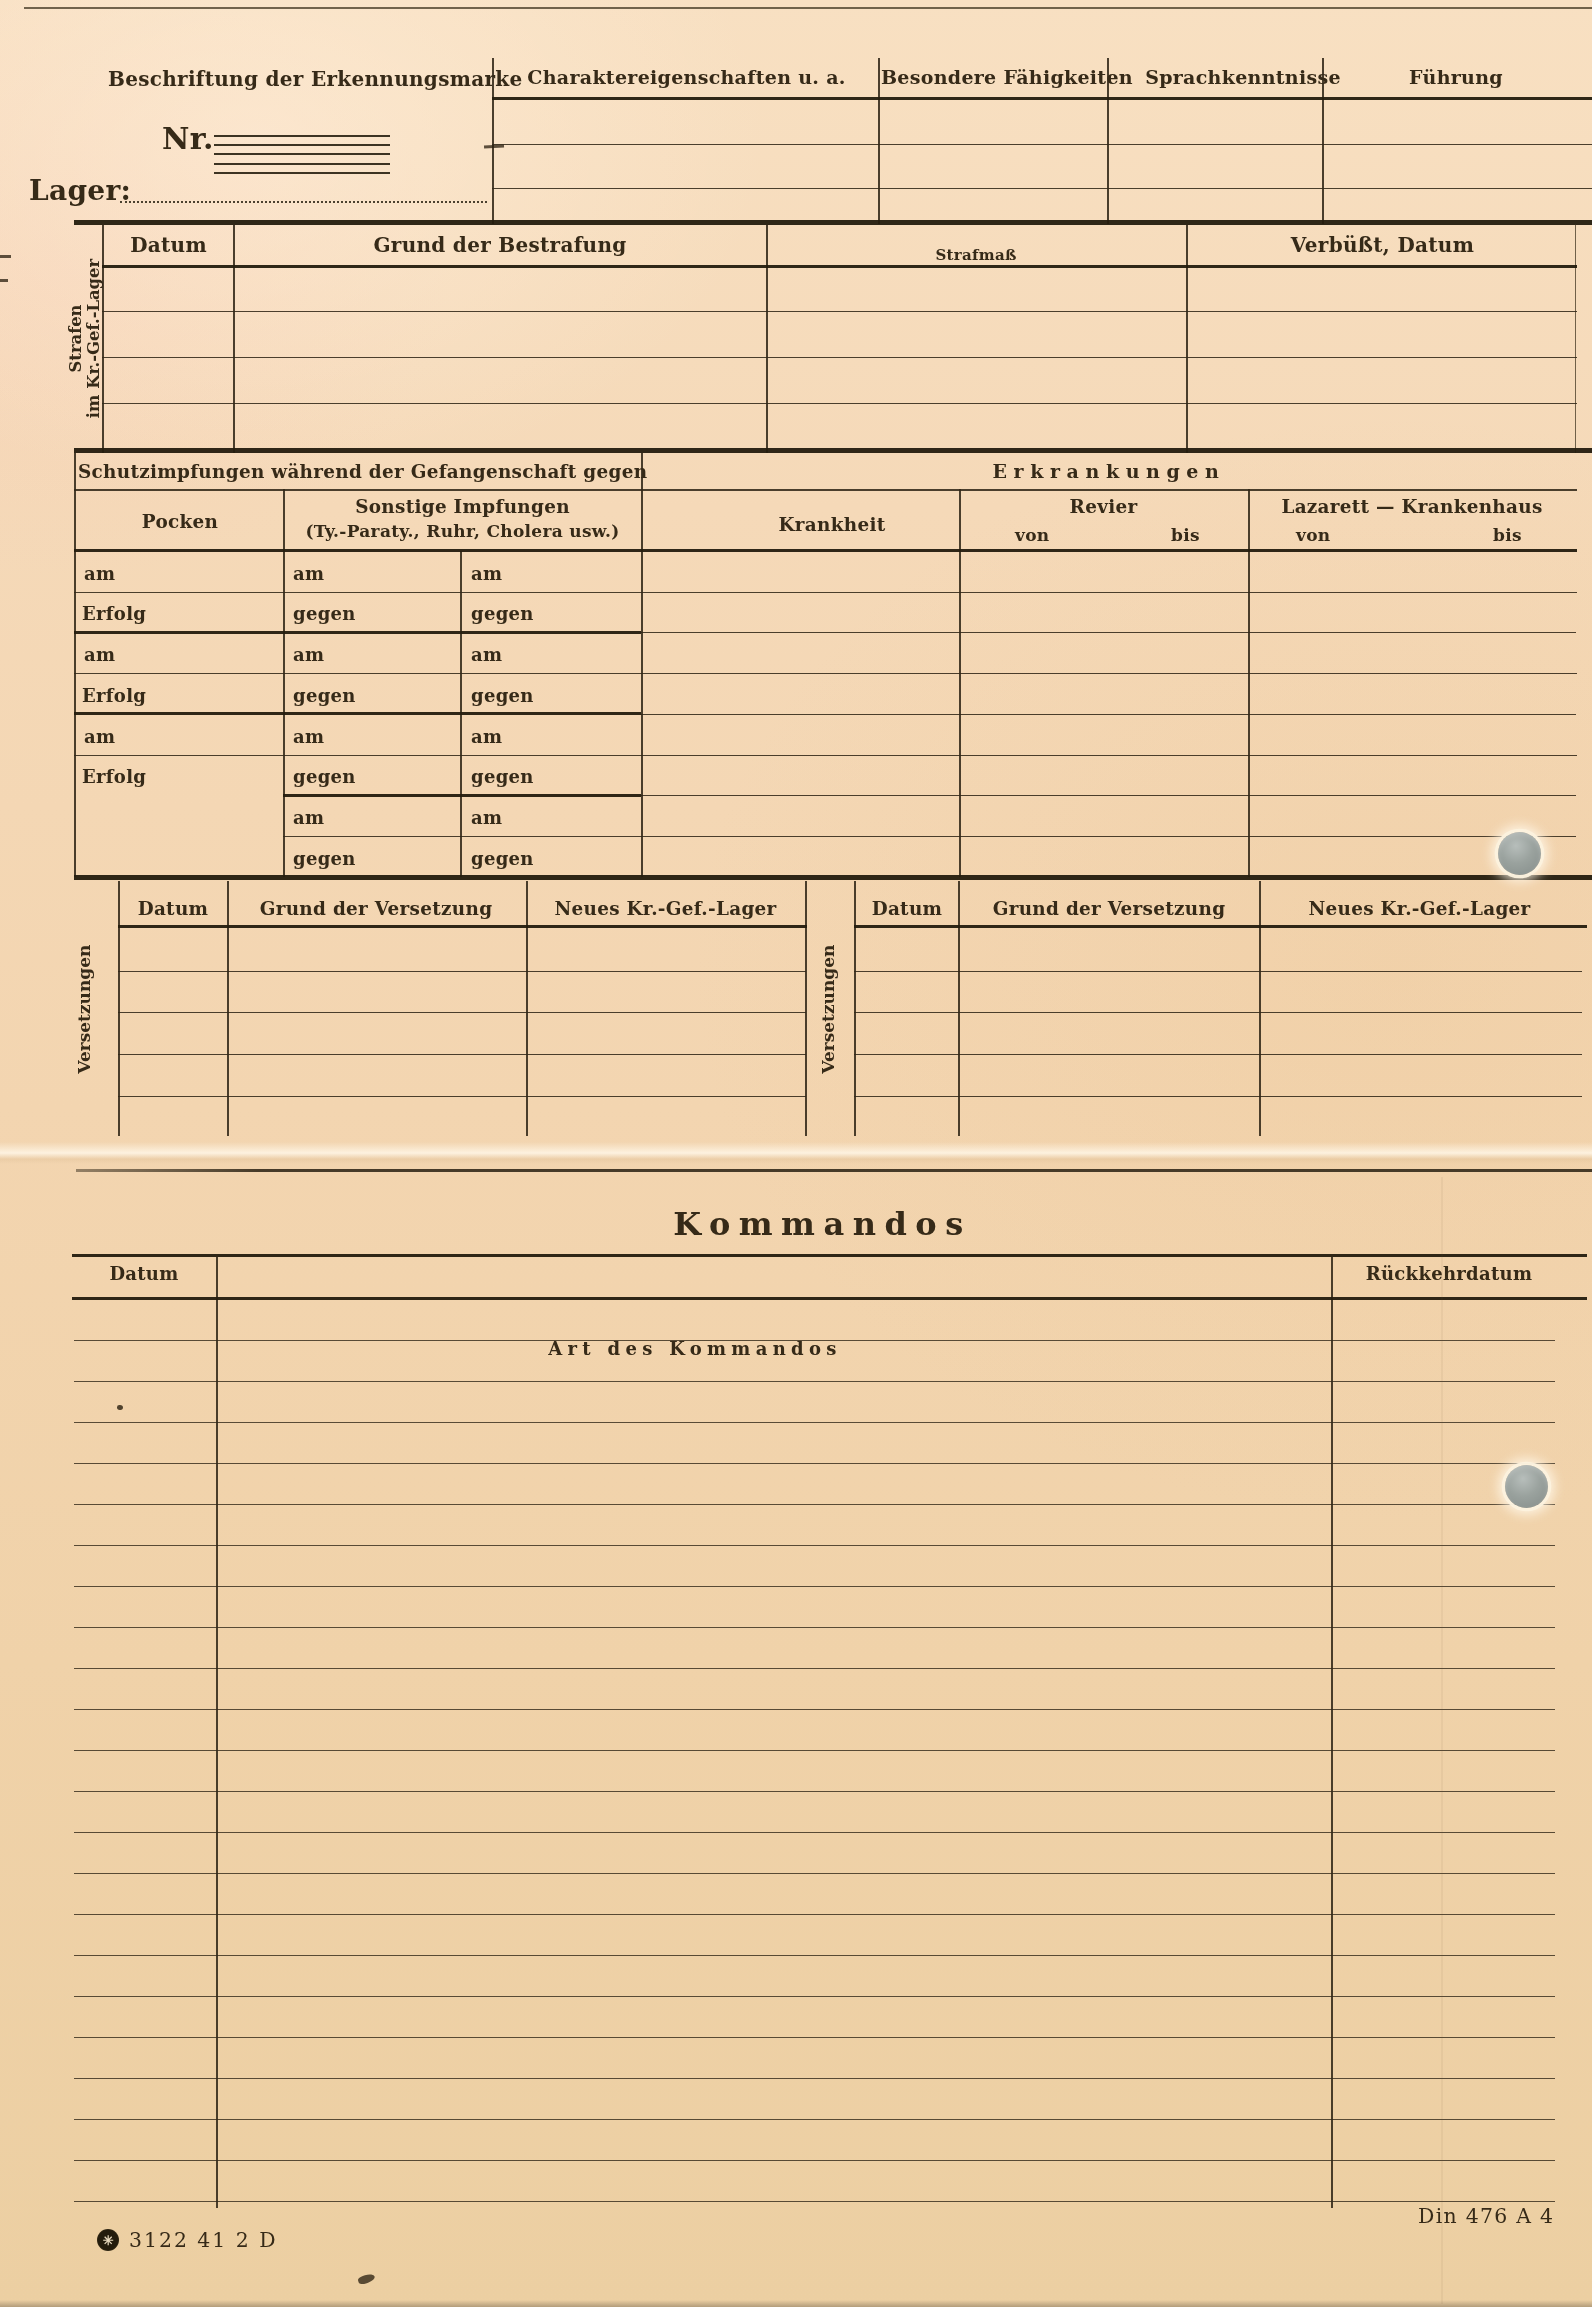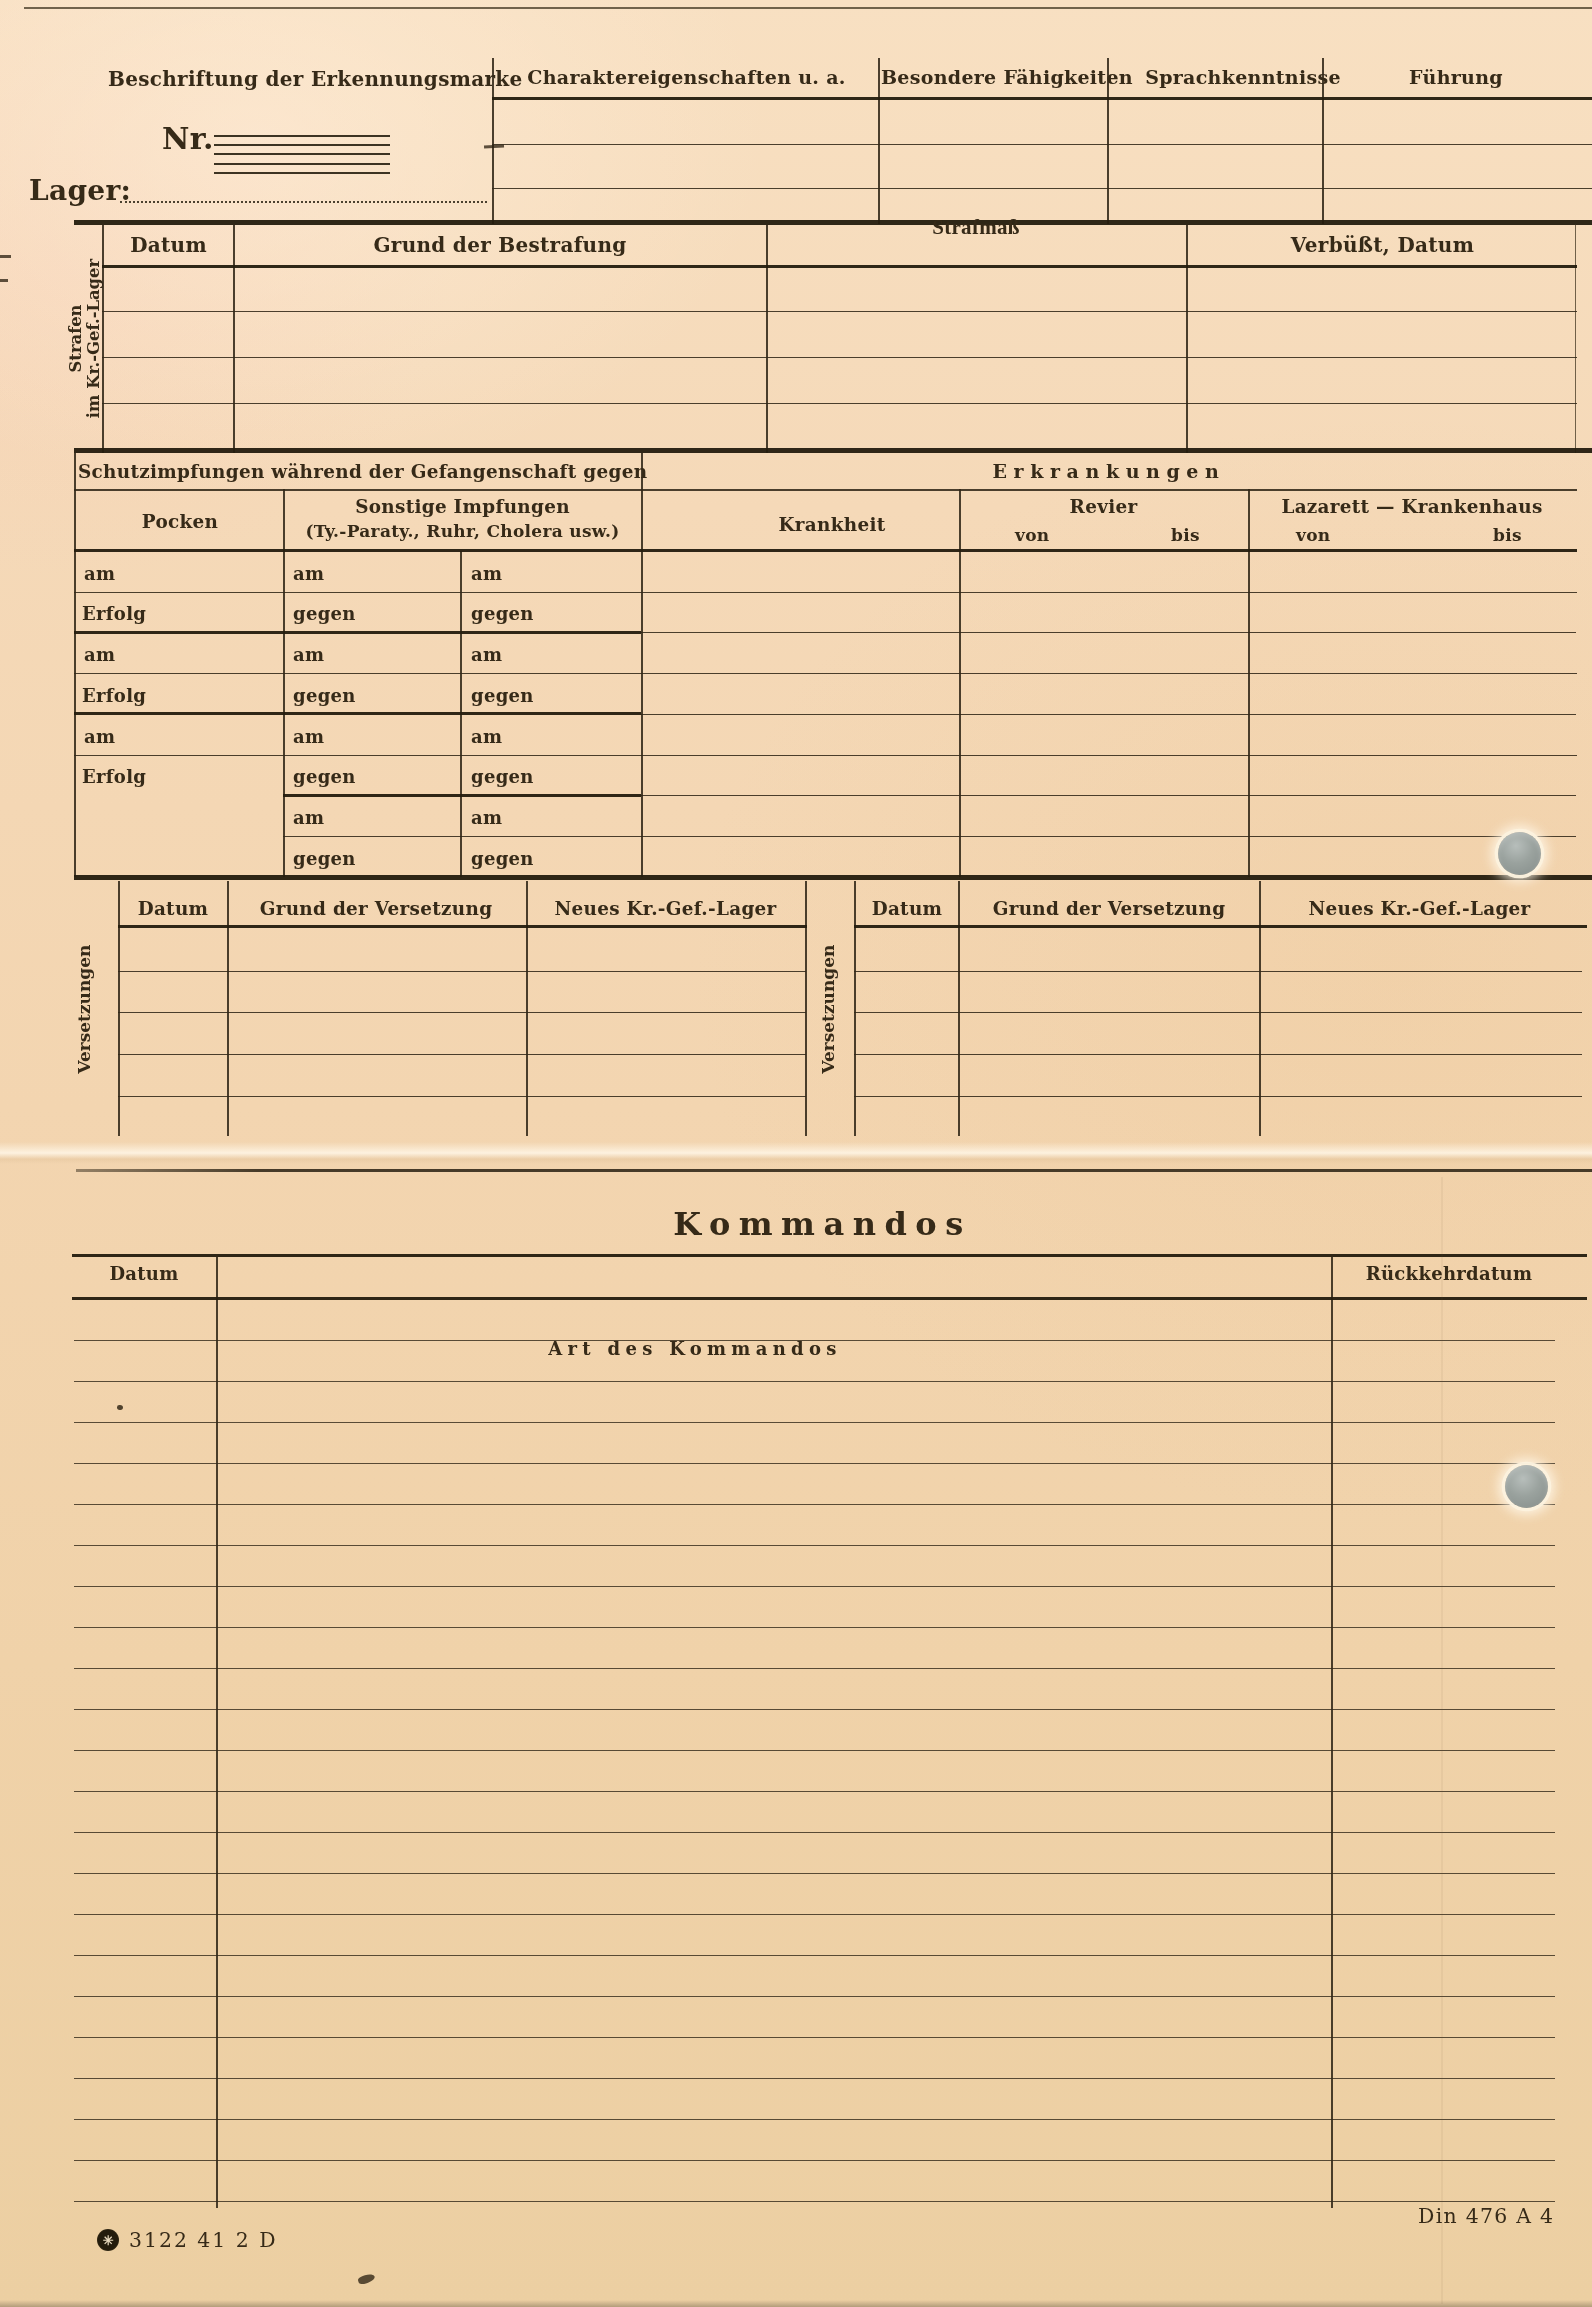--- a/index.html
+++ b/index.html
@@ -69,21 +69,21 @@
     <div>Strafen</div>
     <div>im Kr.-Gef.-Lager</div>
   </div>
   <div class="vl" style="left:102px; top:224px; width:2px; height:229px;"></div>
   <div class="vl" style="left:233px; top:224px; width:2px; height:229px;"></div>
   <div class="vl" style="left:766px; top:224px; width:2px; height:229px;"></div>
   <div class="vl" style="left:1186px; top:224px; width:2px; height:229px;"></div>
   <div class="vl soft" style="left:1575px; top:224px; width:1.3px; height:229px;"></div>
   <div class="t c" style="left:104px; top:233px; width:129px; font-size:20px;">Datum</div>
   <div class="t c" style="left:237px; top:233px; width:526px; font-size:20px;">Grund der Bestrafung</div>
-  <div class="t c" style="left:769px; top:215px; width:414px; font-size:21px;font-family:Liberation Serif, serif;">Strafmaß</div>
+  <div class="t c" style="left:769px; top:246px; width:414px; font-size:15px;">Strafmaß</div>
   <div class="t c" style="left:1190px; top:233px; width:385px; font-size:20px;">Verbüßt, Datum</div>
   <div class="hl thick" style="left:102px; top:265px; width:1475px; height:3.3px;"></div>
   <div class="hl" style="left:102px; top:311px; width:1475px; height:1.3px;"></div>
   <div class="hl" style="left:102px; top:357px; width:1475px; height:1.3px;"></div>
   <div class="hl" style="left:102px; top:403px; width:1475px; height:1.3px;"></div>
 
   <div class="hl thick" style="left:74px; top:448px; width:1519px; height:4.6px;"></div>
 
   <div class="vl" style="left:74px; top:453px; width:2px; height:424px;"></div>
   <div class="vl" style="left:641px; top:453px; width:2px; height:424px;"></div>

